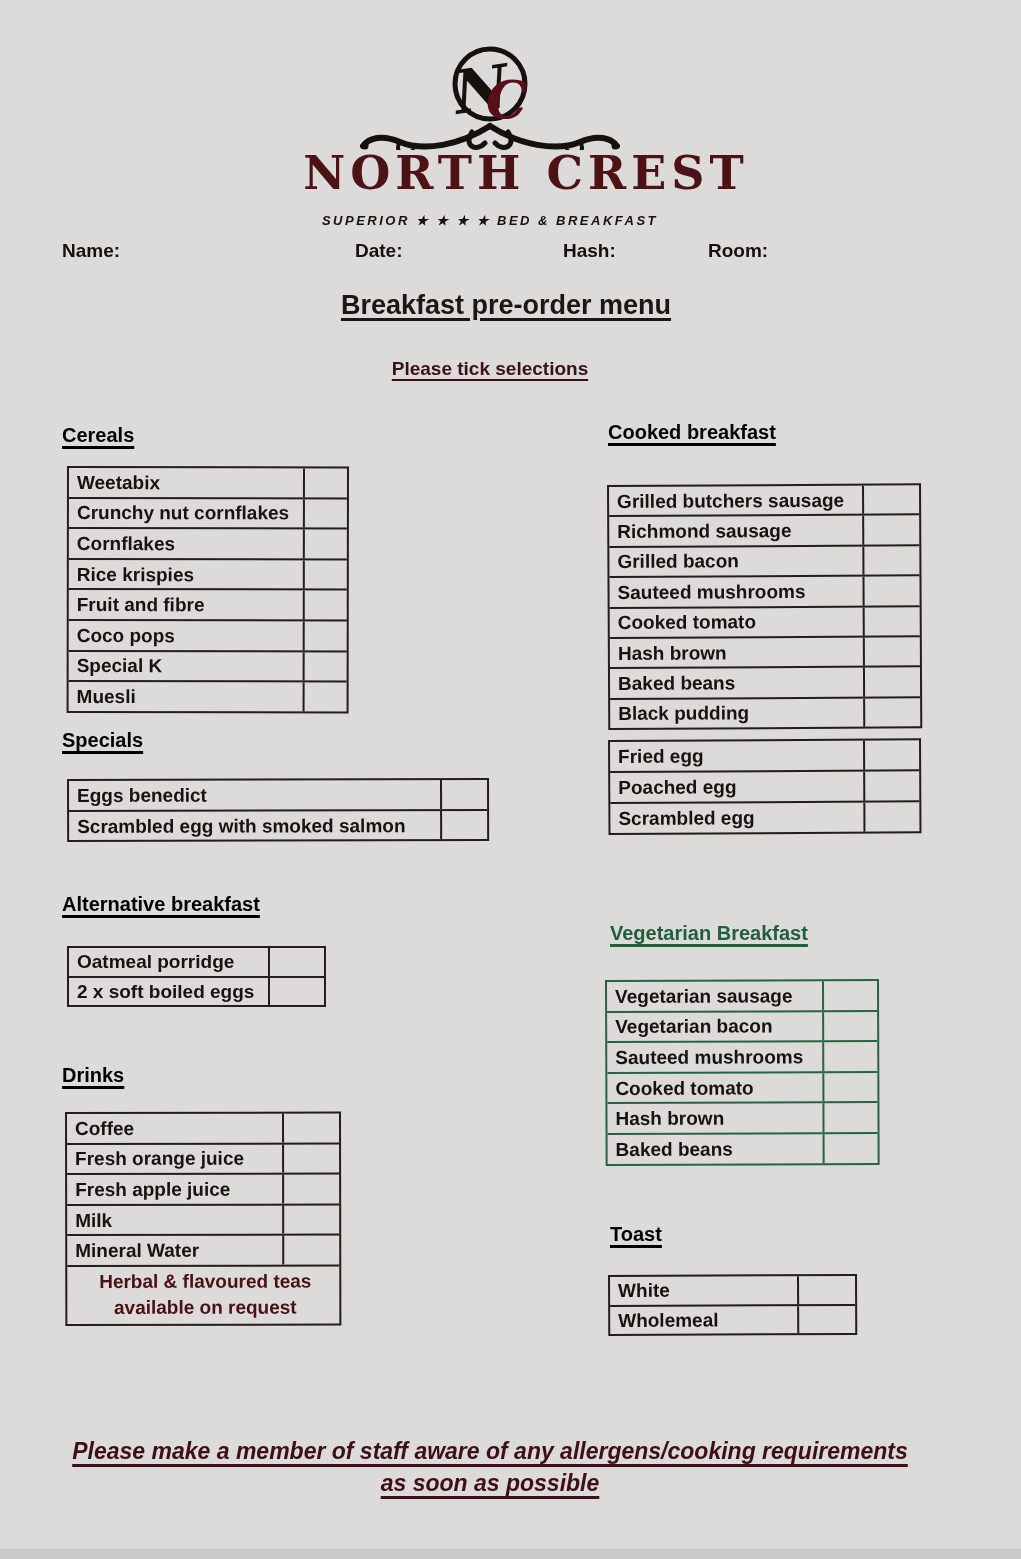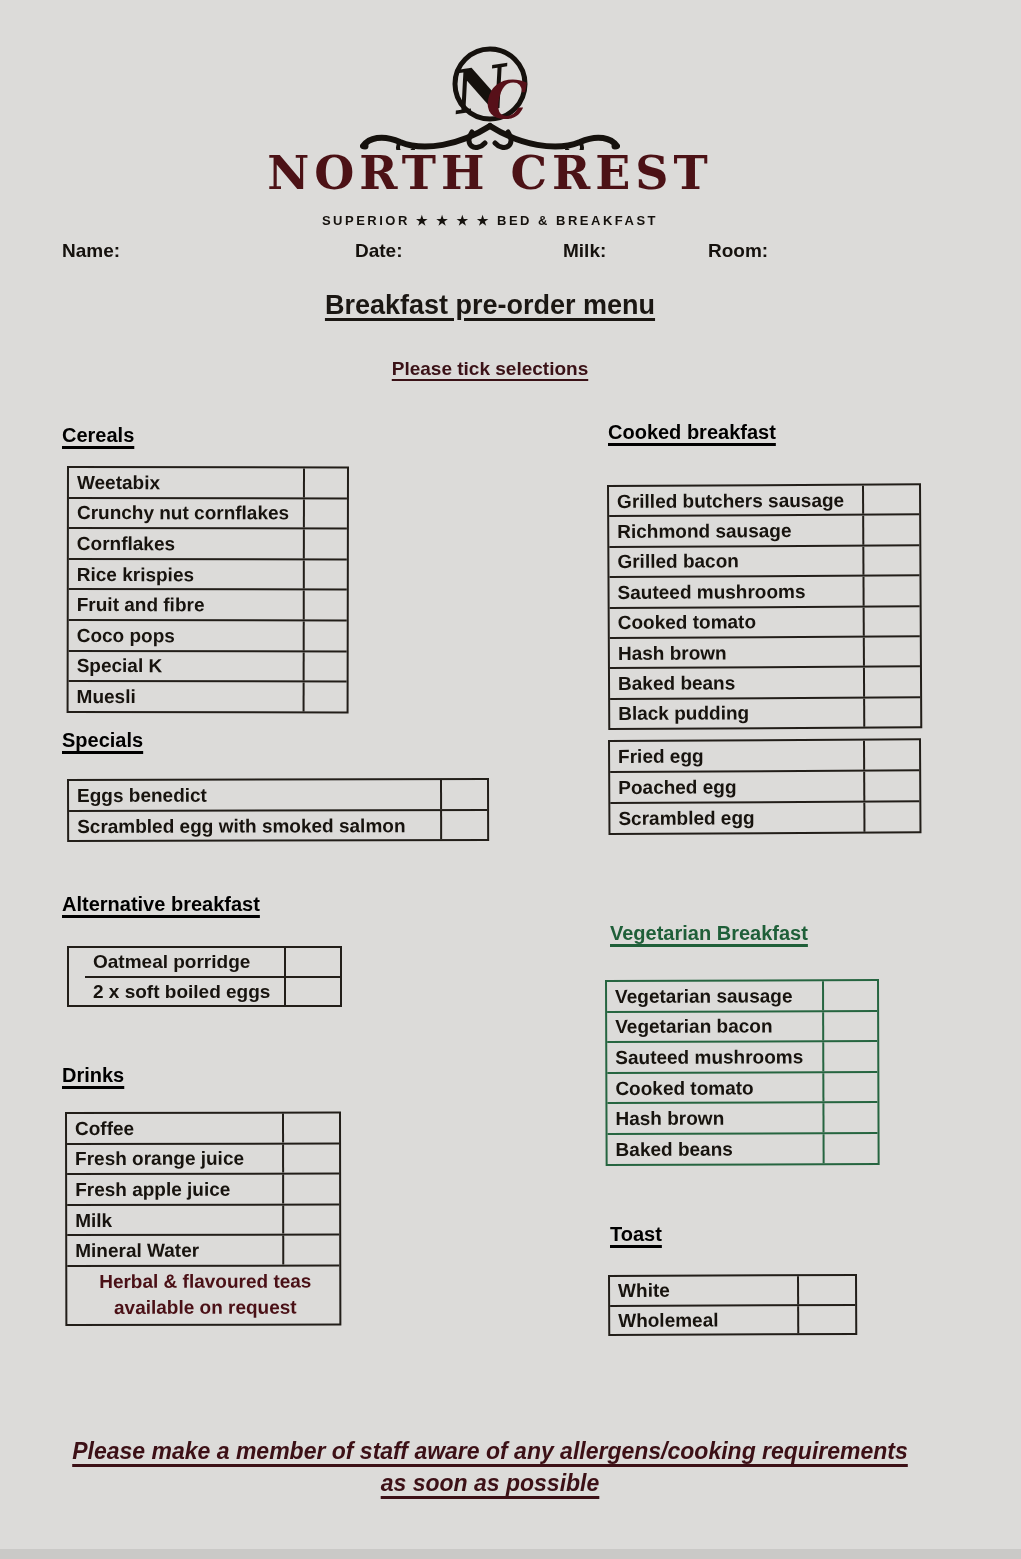--- a/index.html
+++ b/index.html
@@ -15,34 +15,36 @@
     background:#cac9c7;
   }
   
   .center-band{position:absolute;left:0;width:980px;text-align:center;}
   .logo-wrap{top:42px;}
   .brand-name{
     top:146px;
     font-family:"DejaVu Serif", serif;
     font-weight:700;font-size:46px;letter-spacing:5px;
     color:#4c1216;
+    padding-left:36px;
   }
   .brand-tagline{
     top:213px;
     font-size:13px;font-weight:700;letter-spacing:2.5px;
     color:#15110d;
+    font-style:italic;
   }
   .field-label{
     position:absolute;top:240px;
     font-size:19px;font-weight:700;color:#15110d;
   }
   
   .doc-title{
     top:290px;
-    font-size:27px;font-weight:700;color:#1b1713;
+    font-size:27px;font-weight:700;color:#1b1713;padding-left:16px;
   }
   .doc-title span, .doc-note span{
     text-decoration:underline;
     text-decoration-thickness:3px;
     text-underline-offset:4px;
   }
   .doc-note{font-size:19px;font-weight:700;color:#3a1116;}
   .note-1{top:330px;}
   .note-2{top:358px;}
   .doc-note span{text-decoration-thickness:2px;}
@@ -113,21 +115,21 @@
       <circle cx="5" cy="104" r="3.5" fill="#15110d"></circle>
       <circle cx="255" cy="104" r="3.5" fill="#15110d"></circle>
     </svg>
   </div>
 
   <div class="center-band brand-name" style="position:absolute;">NORTH CREST</div>
   <div class="center-band brand-tagline" style="position:absolute;">SUPERIOR ★ ★ ★ ★ BED &amp; BREAKFAST</div>
 
   <div class="field-label" style="left:62px;">Name:</div>
   <div class="field-label" style="left:355px;">Date:</div>
-  <div class="field-label" style="left:563px;">Milk:</div>
+  <div class="field-label" style="left:563px;">Hash:</div>
   <div class="field-label" style="left:708px;">Room:</div>
 
   <div class="center-band doc-title" style="position:absolute;"><span>Breakfast pre-order menu</span></div>
   <div class="center-band doc-note note-2" style="position:absolute;"><span>Please tick selections</span></div>
 
   <div class="sec-head" style="left:62px;top:424px;">Cereals</div>
   <div class="sec-head" style="left:608px;top:421px;">Cooked breakfast</div>
   <div class="sec-head" style="left:62px;top:729px;">Specials</div>
   <div class="sec-head" style="left:62px;top:893px;">Alternative breakfast</div>
   <div class="sec-head green" style="left:610px;top:922px;">Vegetarian Breakfast</div>
@@ -223,21 +225,21 @@
       <div class="t-row">
         <div class="t-label">Eggs benedict</div>
         <div class="t-tick"></div>
       </div>
       <div class="t-row">
         <div class="t-label">Scrambled egg with smoked salmon</div>
         <div class="t-tick"></div>
       </div>
     </div>
 
-  <div class="menu-table" style="left:67px;top:946px;width:255px;padding-left:16px;--tick:54px;--rowh:27.5px;">
+  <div class="menu-table" style="left:67px;top:946px;width:255px;--tick:54px;--rowh:27.5px;">
       <div class="t-row">
         <div class="t-label">Oatmeal porridge</div>
         <div class="t-tick"></div>
       </div>
       <div class="t-row">
         <div class="t-label">2 x soft boiled eggs</div>
         <div class="t-tick"></div>
       </div>
     </div>
 

